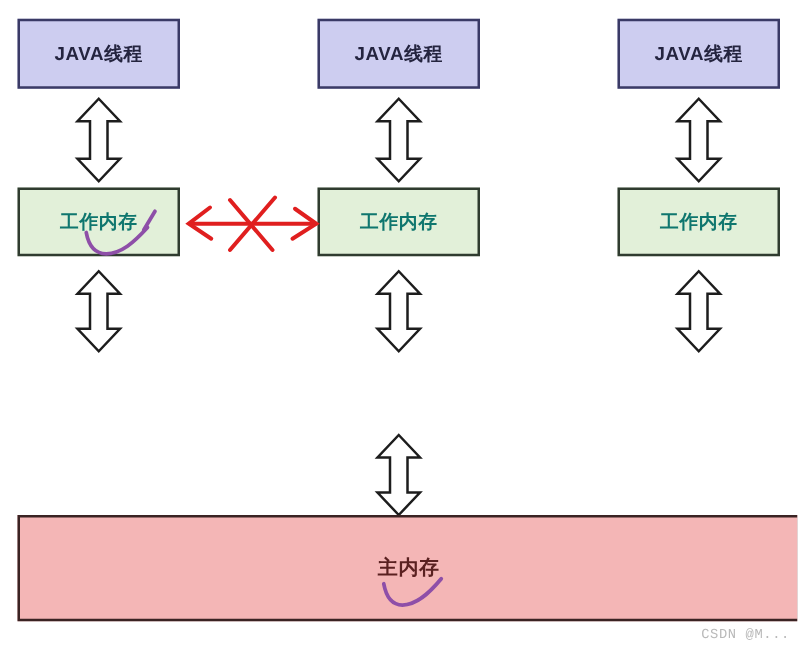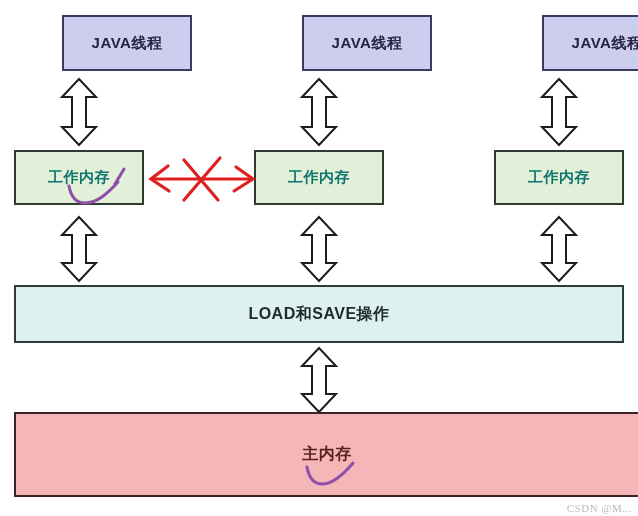--- a/index.html
+++ b/index.html
@@ -27,21 +27,20 @@
     font-weight: bold;
     letter-spacing: 0.5px;
     color: #2b2b2b;
     user-select: none;
   }
   .box-thread {
     background: #cdcdf0;
     border-color: #3a3a66;
     font-size: 15px;
     color: #24243f;
-    margin-left: 48px;
   }
   .box-working {
     background: #e2f0d9;
     border-color: #2f3b2f;
     font-size: 15px;
     color: #0f766e;
   }
   .box-loadsave {
     background: #ddf1ee;
     border-color: #2f3b3b;
@@ -78,21 +77,21 @@
     stroke-linecap: round;
     stroke-linejoin: round;
   }
   .watermark {
     position: absolute;
     right: 6px;
     bottom: 2px;
     font-size: 11px;
     color: #b9b9b9;
     letter-spacing: 0.5px;
-    font-family: Liberation Serif, serif;
+    font-family: Liberation Mono, monospace;
     user-select: none;
     white-space: nowrap;
   }
 </style>
 </head>
 <body>
 
 <div id="canvas">
 
   <div class="box box-thread" style="left:14px; top:15px; width:130px; height:56px;">
@@ -156,23 +155,20 @@
   </svg>
 
   <svg class="arrow-svg blockarrow" style="left:299px; top:216px;" width="40" height="66" viewBox="0 0 40 66">
     <path d="M20 1 L37 19 L27 19 L27 47 L37 47 L20 65 L3 47 L13 47 L13 19 L3 19 Z"></path>
   </svg>
 
   <svg class="arrow-svg blockarrow" style="left:539px; top:216px;" width="40" height="66" viewBox="0 0 40 66">
     <path d="M20 1 L37 19 L27 19 L27 47 L37 47 L20 65 L3 47 L13 47 L13 19 L3 19 Z"></path>
   </svg>
 
-  <div class="box box-loadsave" style="left:14px; top:285px; width:610px; height:58px;">
-    <span>LOAD和SAVE操作</span>
-  </div>
 
   <svg class="arrow-svg blockarrow" style="left:299px; top:347px;" width="40" height="66" viewBox="0 0 40 66">
     <path d="M20 1 L37 19 L27 19 L27 47 L37 47 L20 65 L3 47 L13 47 L13 19 L3 19 Z"></path>
   </svg>
 
   <div class="box box-main" style="left:14px; top:412px; width:626px; height:85px;">
     <span>主内存</span>
   </div>
 
   <svg class="arrow-svg purplemark" style="left:305px; top:462px;" width="55" height="26" viewBox="0 0 55 26">

